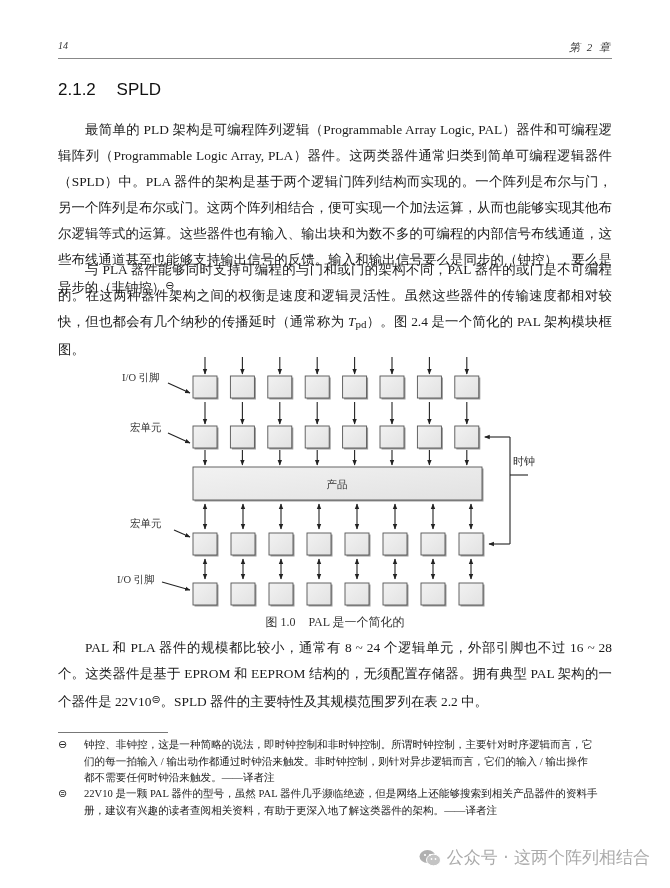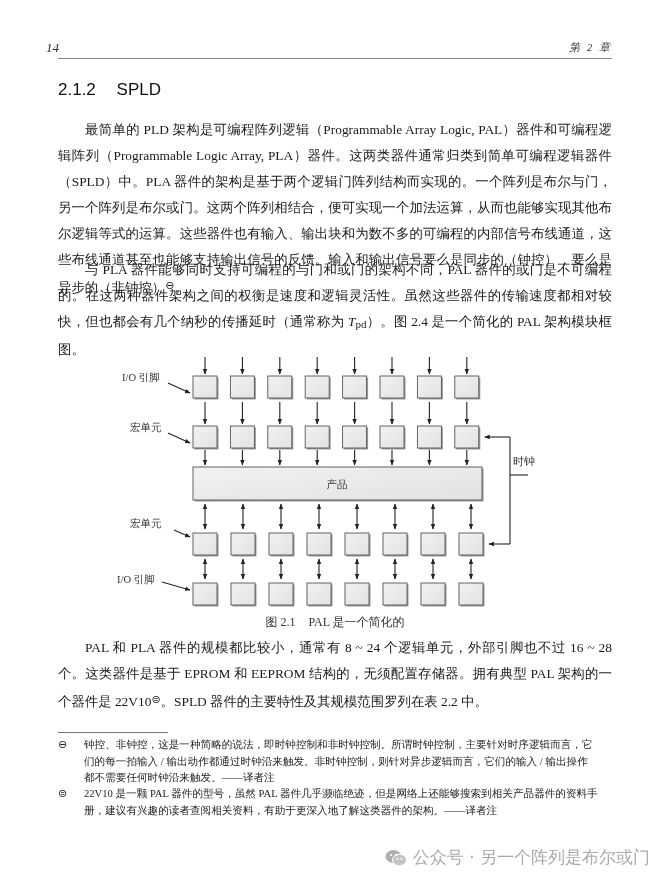--- a/index.html
+++ b/index.html
@@ -1,19 +1,19 @@
 <!DOCTYPE html>
 <html><head>
 <meta charset="utf-8">
 <style>
   html, body { margin: 0; padding: 0; background: #ffffff; }
   body { width: 670px; height: 888px; position: relative; overflow: hidden;
          font-family: "DejaVu Serif", "Liberation Serif", serif; color: #222; }
   .abs { position: absolute; }
-  #hdr-page { left: 46px; top: 40px; font-size: 13px; font-style: italic; color: #333;
+  #hdr-page { left: 58px; top: 40px; font-size: 10px; font-style: italic; color: #333;
               font-family: "Liberation Serif", serif; }
   #hdr-chap { right: 58px; top: 40px; font-size: 11px; font-style: italic; color: #333;
               font-family: "Liberation Serif", "DejaVu Serif", serif; letter-spacing: 2px; }
   #hdr-rule { left: 58px; top: 58px; width: 554px; height: 1px; background: #888; }
   #sec-title { left: 58px; top: 80px; font-size: 17px; color: #111;
                font-family: "Liberation Sans", "DejaVu Sans", sans-serif; }
   #sec-title .num { margin-right: 16px; }
   .para { left: 58px; width: 554px; font-size: 13.4px; line-height: 26px; color: #1a1a1a;
           text-align: justify; text-indent: 27px;
           font-family: "Liberation Serif", "DejaVu Serif", serif; }
@@ -182,21 +182,21 @@
     </g>
   <text x="122" y="381" font-size="10.5" fill="#333">I/O 引脚</text>
   <text x="130" y="431" font-size="10.5" fill="#333">宏单元</text>
   <text x="337" y="488" font-size="10.5" fill="#333" text-anchor="middle">产品</text>
   <text x="513" y="465" font-size="11" fill="#333">时钟</text>
   <text x="130" y="527" font-size="10.5" fill="#333">宏单元</text>
   <text x="117" y="583" font-size="10.5" fill="#333">I/O 引脚</text>
 </svg>
 
 <div class="abs" id="caption">
-  <span class="fig">图 2.1</span>
+  <span class="fig">图 1.0</span>
   <span>PAL 是一个简化的</span>
 </div>
 
 <div class="abs para" id="p3"><span>PAL 和 PLA 器件的规模都比较小，通常有 8 ~ 24 个逻辑单元，外部引脚也不过 16 ~ 28 个。这类器件是基于 EPROM 和 EEPROM 结构的，无须配置存储器。拥有典型 PAL 架构的一个器件是 22V10</span><span class="fnmark">⊜</span><span>。SPLD 器件的主要特性及其规模范围罗列在表 2.2 中。</span></div>
 
 <div class="abs" id="fn-rule"></div>
 <div class="abs fn" id="fn1">
   <span class="mark">⊖</span>
   <span class="txt">钟控、非钟控，这是一种简略的说法，即时钟控制和非时钟控制。所谓时钟控制，主要针对时序逻辑而言，它们的每一拍输入 / 输出动作都通过时钟沿来触发。非时钟控制，则针对异步逻辑而言，它们的输入 / 输出操作都不需要任何时钟沿来触发。——译者注</span>
 </div>
@@ -207,14 +207,14 @@
 
 <div class="abs" id="watermark">
   <svg class="wechat" viewBox="0 0 22 18">
     <ellipse cx="8.5" cy="7.5" rx="8" ry="6.5" fill="#b0b0b0"></ellipse>
     <ellipse cx="14.5" cy="11" rx="7" ry="5.8" fill="#c4c4c4" stroke="#fff" stroke-width="1"></ellipse>
     <circle cx="6" cy="6" r="1.1" fill="#fff"></circle>
       <circle cx="11" cy="6" r="1.1" fill="#fff"></circle>
     <circle cx="12.5" cy="10" r="0.9" fill="#fff"></circle>
       <circle cx="16.5" cy="10" r="0.9" fill="#fff"></circle>
   </svg>
-  <span>公众号 · 另一个阵列是布尔或门</span>
+  <span>公众号 · 这两个阵列相结合</span>
 </div>
 
 </body></html>

